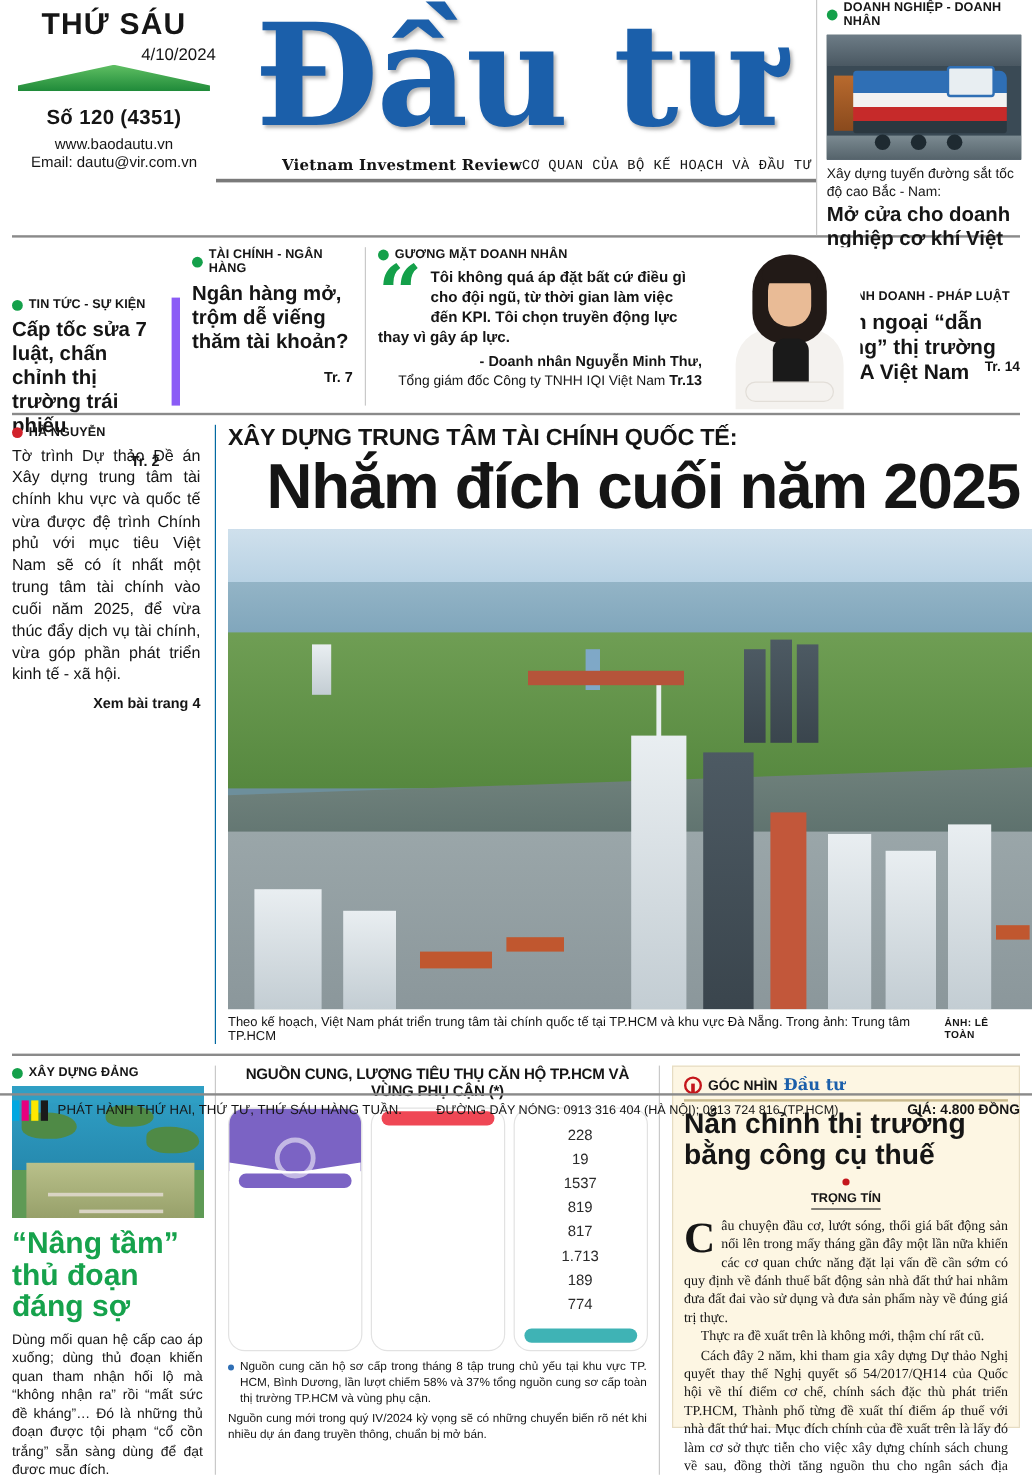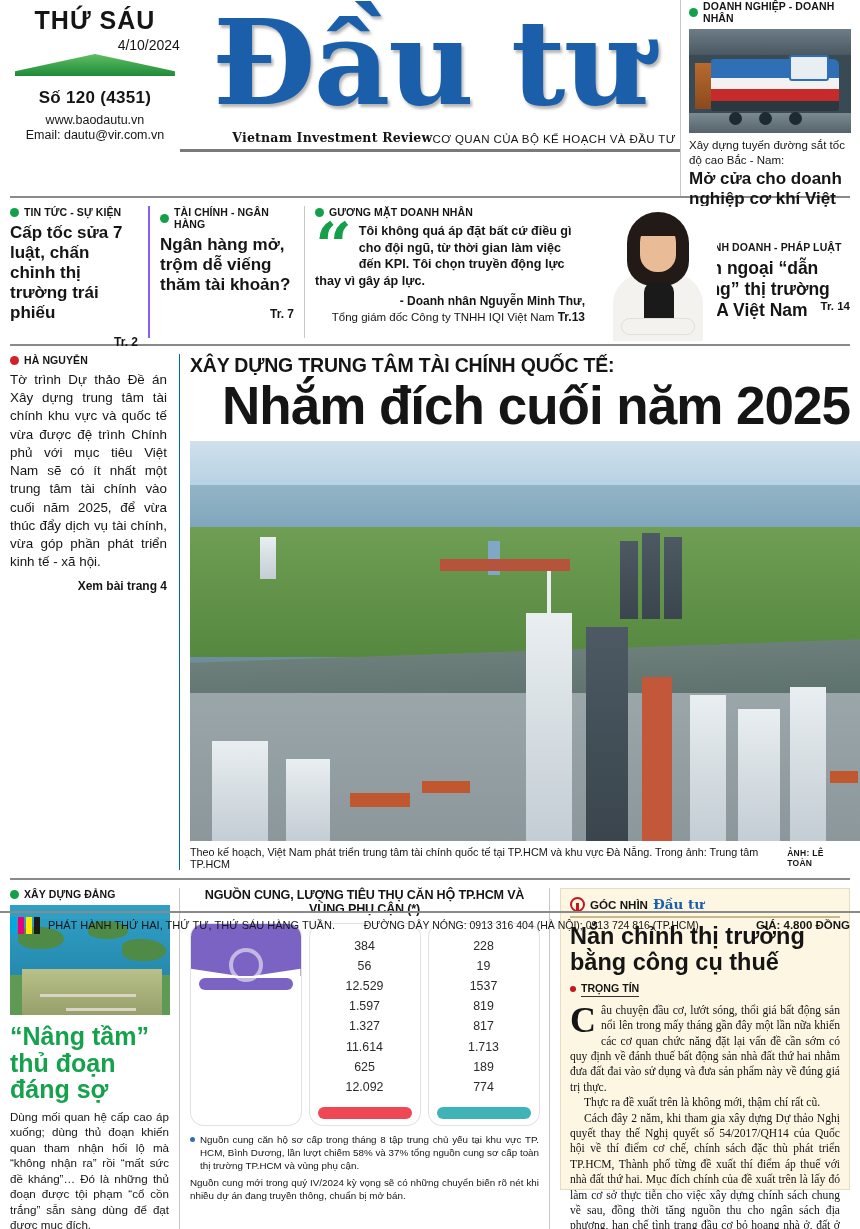--- a/index.html
+++ b/index.html
@@ -40,21 +40,21 @@
     line-height: 1;
     text-align: center;
     letter-spacing: -2px;
     margin-top: 4px;
     text-shadow: 2px 3px 3px rgba(120,120,120,.55);
   }
   .logo-under { display: flex; justify-content: flex-end; align-items: flex-end;
                 padding: 8px 4px 0 4px; }
   .vir { font-family: "DejaVu Serif", serif; font-weight: bold; font-size: 12.5px;
          letter-spacing: .2px; }
-  .organ { font-family: Liberation Sans, sans-serif; font-size: 11.5px; letter-spacing: .4px; }
+  .organ { font-family: Liberation Mono, monospace; font-size: 11.5px; letter-spacing: .4px; }
 
   .mast-right { width: 170px; padding-left: 8px; border-left: 1px solid #c9c9c9; }
 
   .kicker { display: flex; align-items: center; gap: 5px; margin-bottom: 5px; }
   .kicker .dot { width: 9px; height: 9px; border-radius: 50%; background: #14a04a; flex: none; }
   .kicker .dot.red { background: #d1222b; }
   .kicker .kl { font-weight: bold; font-size: 10.5px; letter-spacing: .1px;
                 font-family: "Liberation Sans", sans-serif; }
 
   .photo { background: #b9c7cf; position: relative; overflow: hidden; }
@@ -84,21 +84,21 @@
   .r-head .pg { font-size: 10.5px; font-weight: bold; }
   .r-block2 { margin-top: 12px; }
   .r-head2 { font-weight: bold; font-size: 17.5px; line-height: 1.2; }
   .r-head2 .pg { font-size: 11.5px; }
   .hr-thick { height: 3px; background: #7a7a7a; }
 
   
   .teasers { display: flex; border-top: 2px solid #8a8a8a; border-bottom: 2px solid #8a8a8a;
              padding: 8px 0 6px; height: 150px; }
   .tz { padding-right: 10px; }
-  .tz1 { width: 140px; border-right: 2px solid #8b5cf6; }
+  .tz1 { width: 140px; border-right: 7px solid #8b5cf6; margin-top: 42px; }
   .tz2 { width: 155px; border-right: 1px solid #c9c9c9; padding-left: 10px; }
   .tz3 { width: 290px; padding-left: 10px; }
   .tz4 { width: 145px; padding-left: 4px; }
   .t-head { font-weight: bold; font-size: 17px; line-height: 1.18; }
   .t-pg { text-align: right; font-size: 12px; font-weight: bold; margin-top: 12px; }
 
   .quote-wrap { display: flex; gap: 7px; margin-top: 2px; }
   .qmark { font-family: "DejaVu Serif", serif; font-size: 64px; color: #14a04a;
            line-height: .72; font-weight: bold; flex: none; }
   .qtext { font-size: 12.6px; line-height: 1.32; font-weight: bold; }
@@ -202,21 +202,21 @@
   .op-badge .q {
     width: 15px; height: 15px; border-radius: 50%; border: 2.4px solid #c4161c;
     position: relative; flex: none;
   }
   .op-badge .q:after { content:""; position:absolute; left: 4px; top: 4px; width: 3px; height: 7px;
     background: #c4161c; }
   .op-badge .l1 { font-weight: bold; font-size: 11.6px; }
   .op-badge .l2 { font-weight: bold; font-size: 13.5px; color: #1b5faa;
                   font-family: "DejaVu Serif", serif; }
   .op-title { font-weight: bold; font-size: 23.5px; line-height: 1.1; margin-top: 6px; }
-  .op-author { display: flex; align-items: center; gap: 5px; margin-top: 6px; }
+  .op-author { display: flex; align-items: center; gap: 5px; margin-top: 6px; flex-direction: column; }
   .op-author .dot { width: 6px; height: 6px; border-radius: 50%; background: #c4161c; }
   .op-author .nm { font-weight: bold; font-size: 10.6px; border-bottom: 1px solid #333;
                    padding-bottom: 2px; }
   .op-body { font-family: "Liberation Serif", serif; font-size: 11.6px; line-height: 1.33;
              text-align: justify; margin-top: 6px; }
   .op-body p { text-indent: 14px; }
   .op-body p.first { text-indent: 0; }
   .op-body .dc { float: left; font-size: 36px; line-height: .86; font-weight: bold;
                  padding: 2px 5px 0 0; font-family: "Liberation Serif", serif; }
 
@@ -416,30 +416,20 @@
       <div class="cards">
         <div class="card">
           <div class="cap-top" style="background:#7b63c4">
             <div class="cap-label"></div>
             <div class="ring"></div>
           </div>
           <div class="foot" style="background:#7b63c4"></div>
         </div>
 
         <div class="card">
-          <div class="rows">
-            <div>384</div>
-            <div>56</div>
-            <div>12.529</div>
-            <div>1.597</div>
-            <div>1.327</div>
-            <div>11.614</div>
-            <div>625</div>
-            <div>12.092</div>
-          </div>
           <div class="foot" style="background:#ef4755"></div>
         </div>
 
         <div class="card">
           <div class="rows">
             <div>228</div>
             <div>19</div>
             <div>1537</div>
             <div>819</div>
             <div>817</div>

